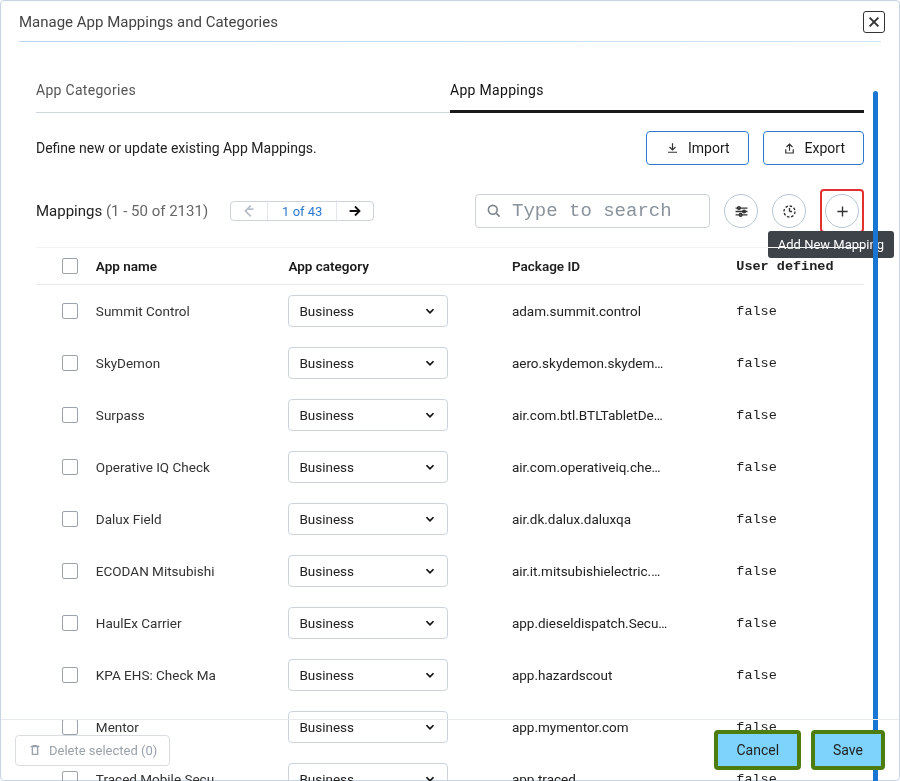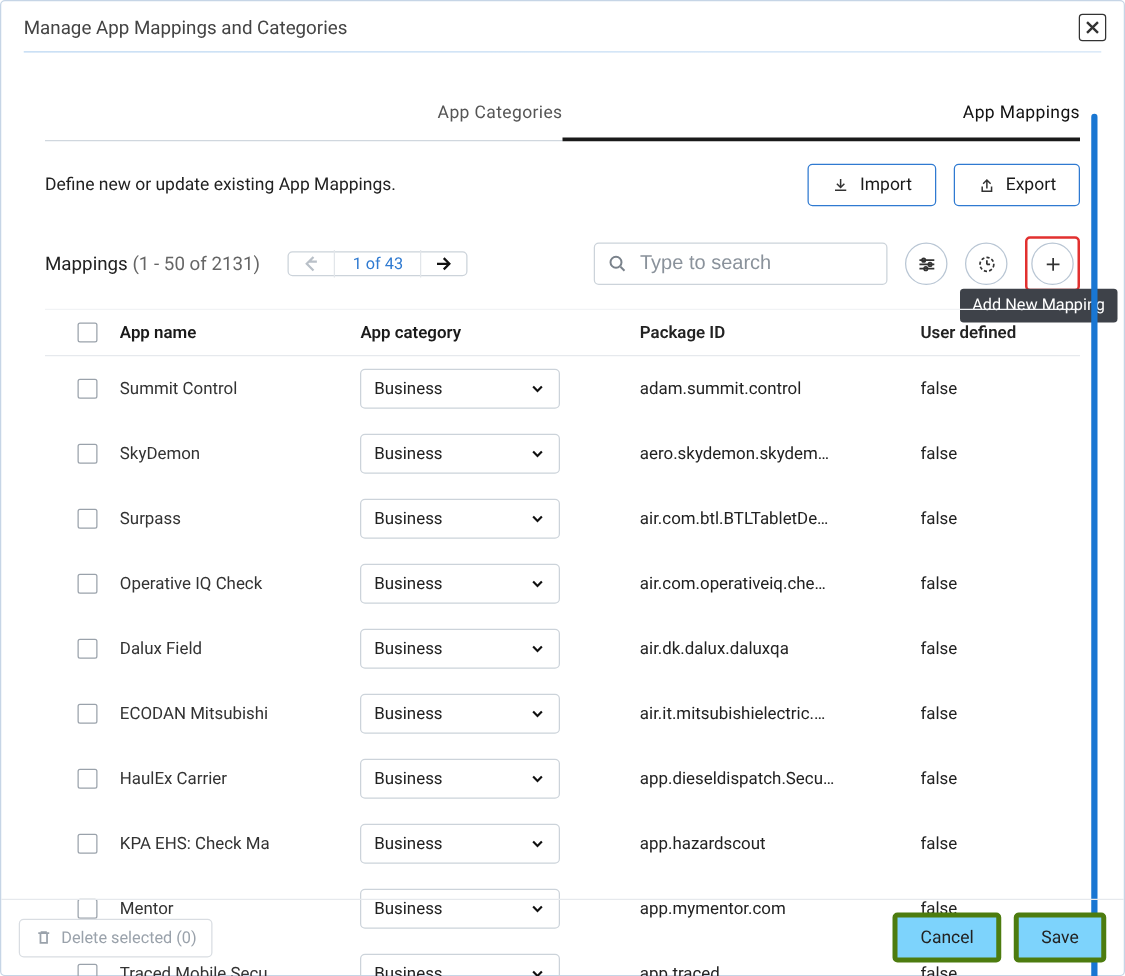--- a/index.html
+++ b/index.html
@@ -7,21 +7,21 @@
   body { width:900px; height:781px; background:#fff; }
 
   .dialog { width:900px; height:781px; border:1px solid #c6d5e6; border-radius:4px; position:relative; }
   .dlg-header { display:flex; align-items:center; justify-content:space-between; padding:10px 14px 8px 18px; }
   .dlg-title { font-size:15px; color:#444; }
   .close-btn { width:22px; height:22px; border:1.5px solid #333; border-radius:3px; display:flex; align-items:center; justify-content:center; cursor:pointer; }
   .close-btn svg { width:14px; height:14px; stroke:#333; stroke-width:2.2; }
   .title-rule { height:1px; background:linear-gradient(to right, rgba(25,118,210,.3), rgba(25,118,210,.2)); margin:0 18px 0 18px; }
 
   .tabs { display:flex; margin:28px 35px 0 35px; }
-  .tab { flex:1; text-align:right; padding:12px 0; font-size:14px; color:#555; border-bottom:1px solid #d0d7de; cursor:pointer; letter-spacing:.3px; }
+  .tab { flex:1; text-align:left; padding:12px 0; font-size:14px; color:#555; border-bottom:1px solid #d0d7de; cursor:pointer; letter-spacing:.3px; }
   .tab.active { border-bottom:3px solid #1a1a1a; color:#111; font-weight:400; }
   .tab:not(.active) { font-weight:400; }
 
   .toolbar1 { display:flex; align-items:center; justify-content:space-between; margin:18px 35px 0 35px; }
   .toolbar1 .desc { font-size:14px; color:#222; }
   .toolbar1 .right { display:flex; gap:14px;padding-left:25px; }
   .outlined-btn { border:1px solid #2f7ad1; color:#1a1a1a; background:#fff; padding:8px 18px; border-radius:4px; font-size:14px; display:flex; align-items:center; gap:8px; cursor:pointer; }
   .outlined-btn svg { width:15px; height:15px; stroke:#333; stroke-width:1.6; fill:none; }
 
   .toolbar2 { display:flex; align-items:center; margin:24px 35px 0 35px; gap:10px; }
@@ -30,38 +30,38 @@
   .pager { display:flex; align-items:center; border:1px solid #ccd3da; border-radius:4px; height:20px; margin-left:12px; }
   .pager .pg-btn { width:36px; display:flex; align-items:center; justify-content:center; cursor:pointer; }
   .pager .pg-btn.disabled svg { stroke:#b9c0c8; }
   .pager .pg-btn.disabled { cursor:default; }
   .pager svg { width:18px; height:18px; stroke:#111; stroke-width:2; fill:none; }
   .pager .pg-sep { height:22px; width:1px; background:#e2e6ea; }
   .pager .pg-text { padding:0 14px; font-size:13px; color:#2f7ad1; }
   .spacer { flex:1; }
   .search { border:1px solid #ccd3da; border-radius:4px; height:34px; width:235px; display:flex; align-items:center; gap:8px; padding:0 10px; }
   .search svg { width:16px; height:16px; stroke:#7a828b; stroke-width:2; fill:none; }
-  .search input { border:none; outline:none; font-size:16px; color:#333; width:180px; background:transparent; }
+  .search input { border:none; outline:none; font-size:19px; color:#333; width:180px; background:transparent;font-family:Liberation Mono, monospace; }
   .search input::placeholder { color:#8a929b; }
   .round-icon { width:34px; height:34px; border:1px solid #b9c6d4; border-radius:50%; display:flex; align-items:center; justify-content:center; cursor:pointer; margin-left:4px; background:#fff; }
   .round-icon svg { width:17px; height:17px; stroke:#333; stroke-width:1.6; fill:none; }
   .add-wrap { position:relative; margin-left:4px; }
   .add-frame { border:2px solid #e2302f; border-radius:4px; padding:3px; }
   .tooltip { position:absolute; top:42px; right:-30px; background:#3e4249; color:#fff; font-size:13px; padding:6px 10px; border-radius:3px; white-space:nowrap; }
 
   .table-wrap { margin:14px 35px 0 35px; position:relative; }
   .vscroll { position:absolute; right:-14px; top:-156px; bottom:-64px; width:5px; background:#1976d2; border-radius:3px; }
   .header-row, .body-row { display:flex; align-items:center; padding:10px 8px; font-size:13.5px; }
   .header-row { font-weight:600; color:#1a1a1a; border-bottom:1px solid #e6e9ed; border-top:1px solid #f1f3f5;}
   .body-row { border-bottom:0; }
   .col-cb   { width:52px; display:flex; justify-content:center; }
   .col-name { width:193px; padding-right:12px; white-space:nowrap; overflow:hidden; text-overflow:ellipsis; }
   .col-cat  { width:192px; }
   .col-pkg  { width:225px; white-space:nowrap; overflow:hidden; text-overflow:ellipsis; color:#222;margin-left:32px; }
-  .col-usr  { width:120px; color:#222; }
+  .col-usr  { width:120px; color:#222;font-family:Liberation Mono, monospace; }
 
   .cb { width:16px; height:16px; border:1.5px solid #9aa2ab; border-radius:2px; display:inline-block; cursor:pointer; }
 
   .select { width:160px; height:32px; border:1px solid #ccd3da; border-radius:4px; display:flex; align-items:center; justify-content:space-between; padding:0 10px; font-size:13.5px; color:#222; cursor:pointer; }
   .select svg { width:14px; height:14px; stroke:#111; stroke-width:2; fill:none; }
 
   .footer { position:absolute; left:0; right:0; bottom:0; border-top:1px solid #e6e9ed; padding:10px 14px; display:flex; align-items:center; }
   .del-btn { border:1px solid #d9dde2; background:#fff; color:#9aa2ab; border-radius:4px; padding:7px 12px; font-size:13px; display:flex; align-items:center; gap:7px; cursor:default; }
   .del-btn svg { width:14px; height:14px; stroke:#9aa2ab; stroke-width:1.6; fill:none; }
   .footer .spacer { flex:1; }

